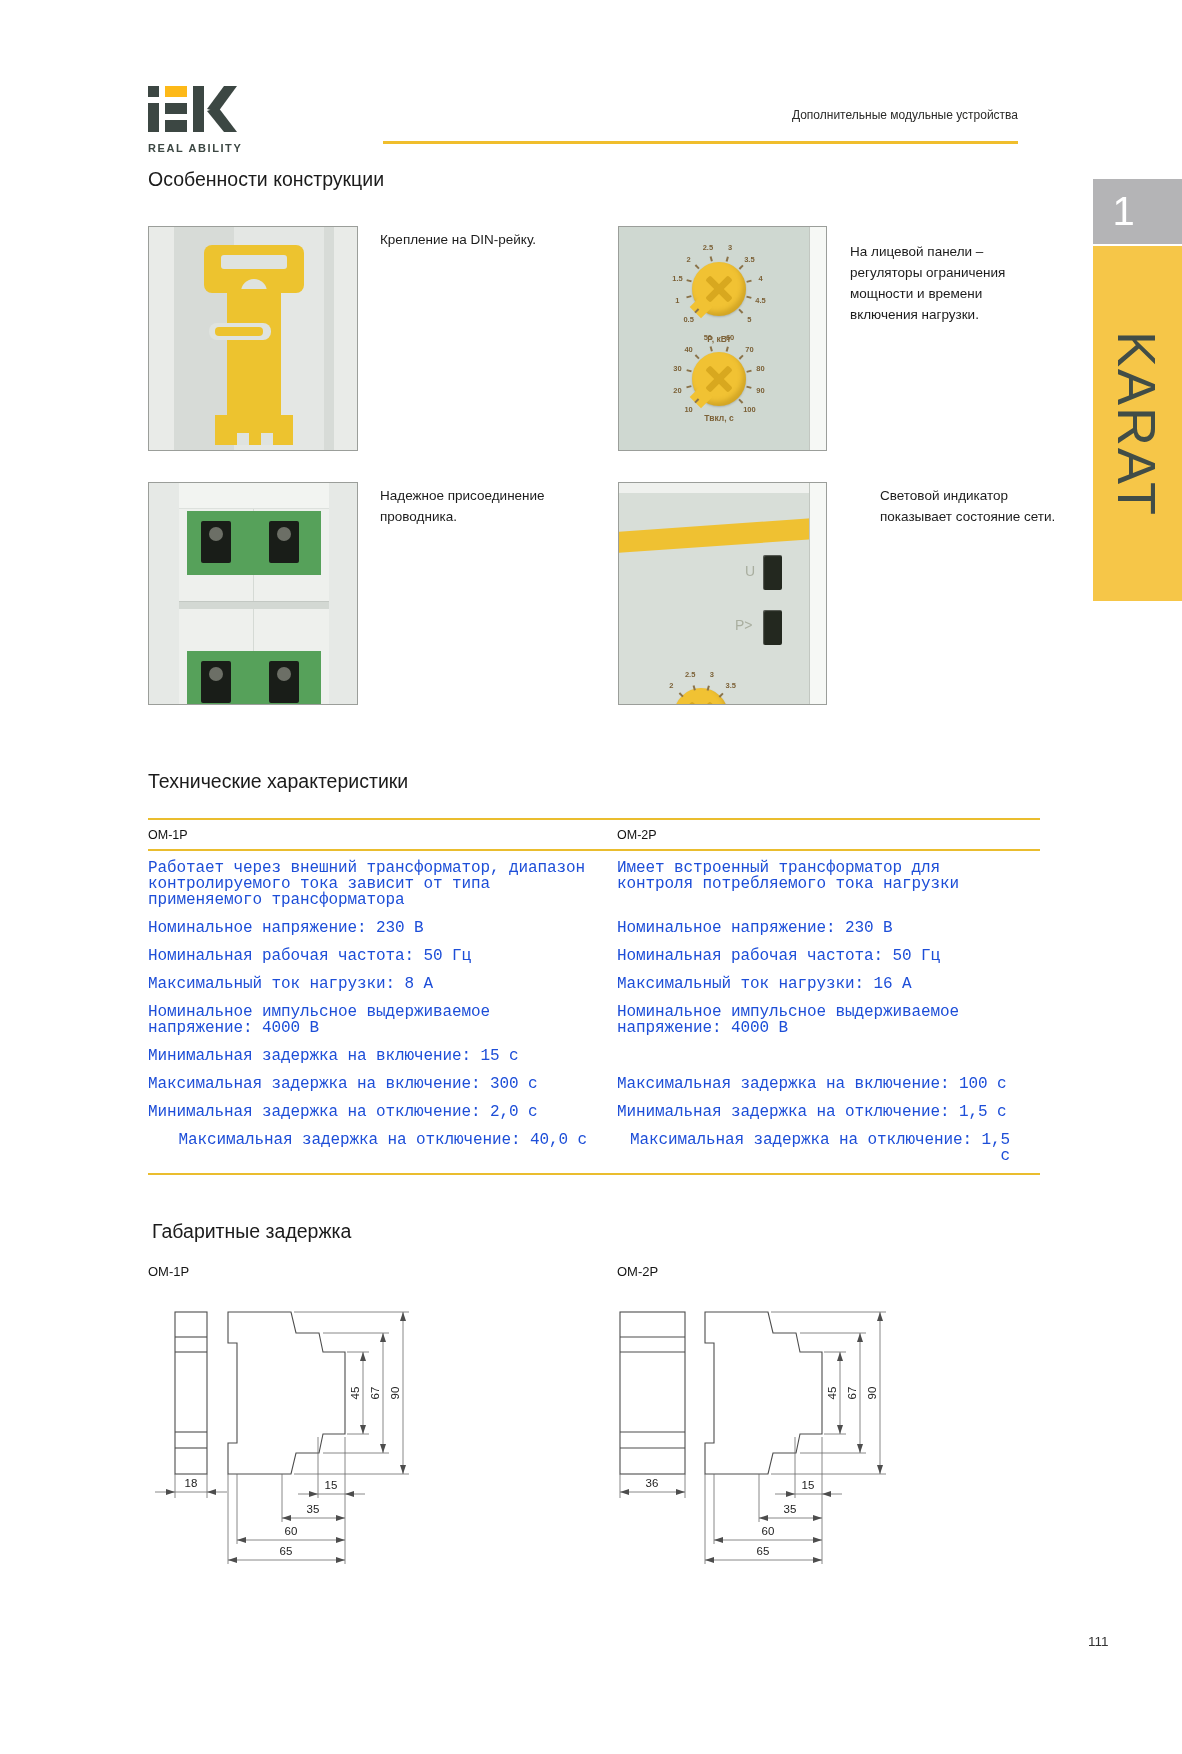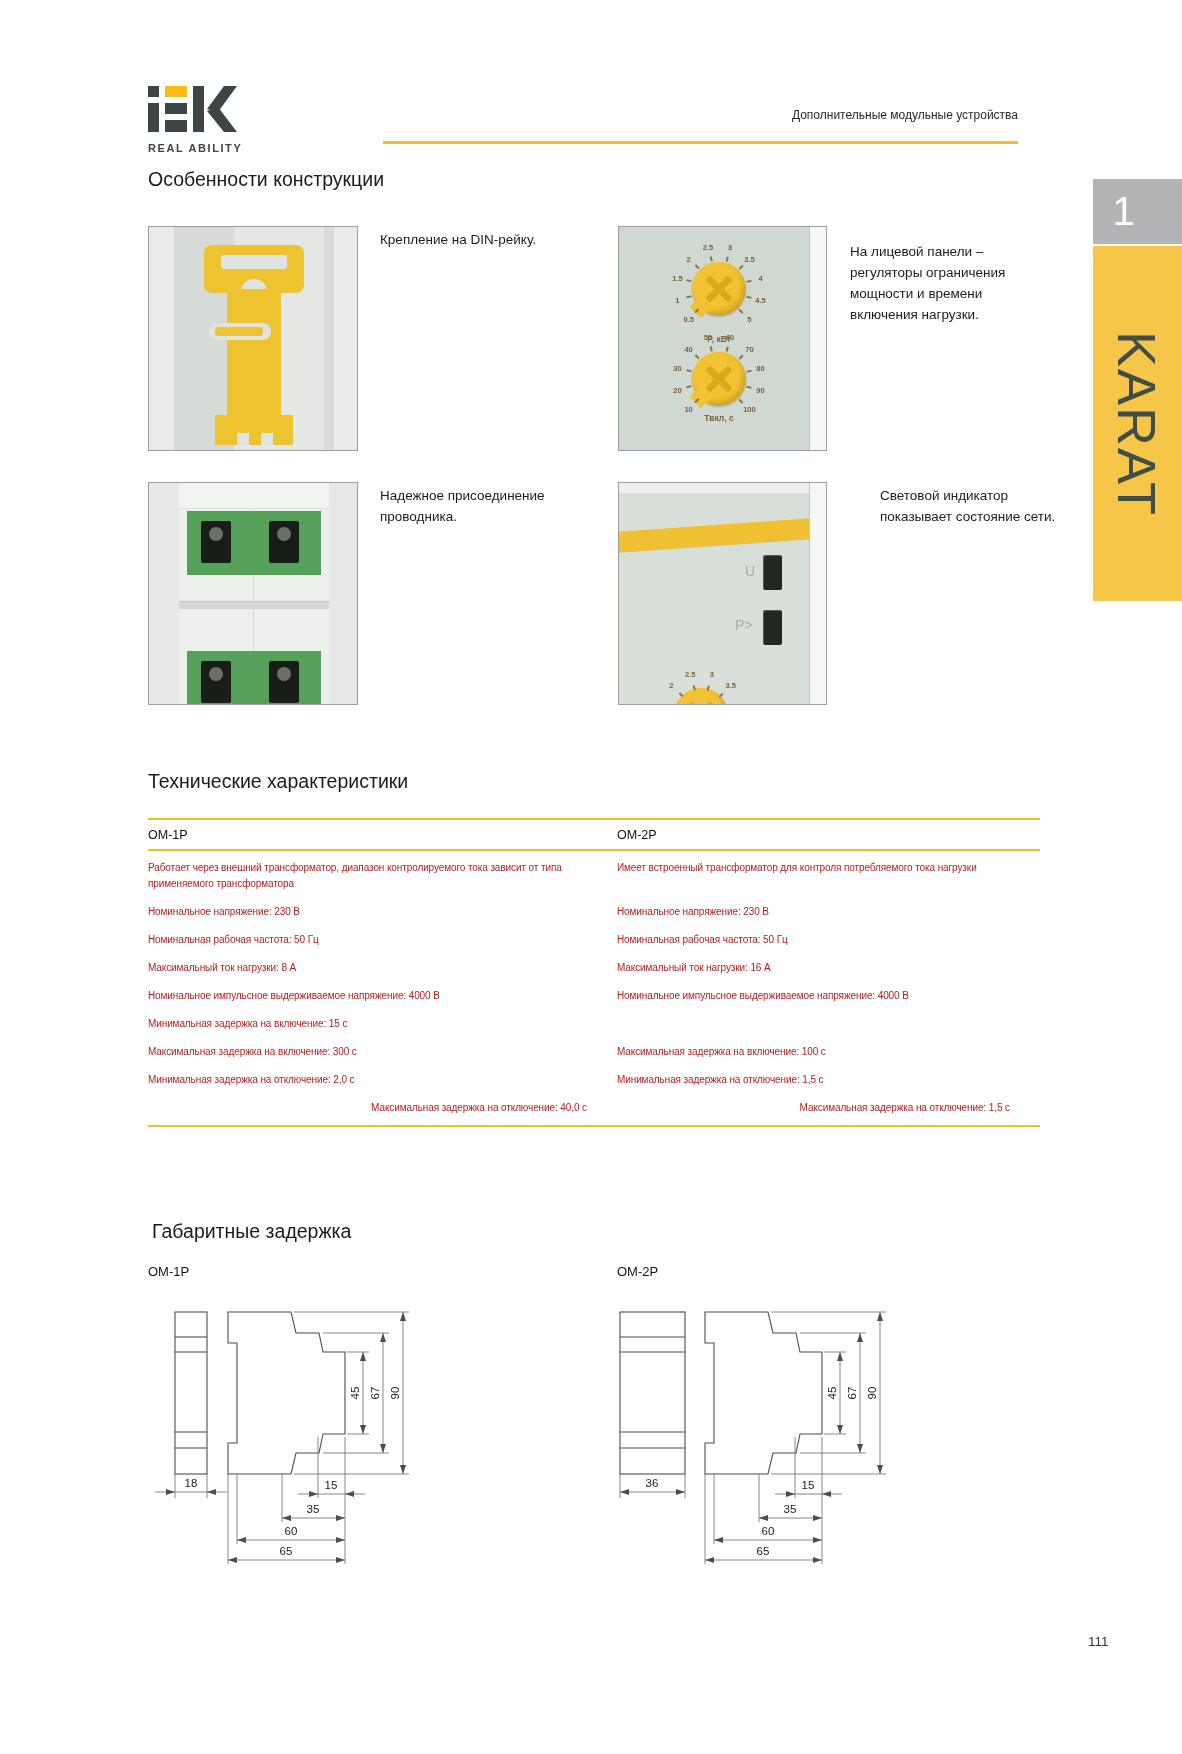--- a/index.html
+++ b/index.html
@@ -66,21 +66,21 @@
   .ind-topband { position:absolute; left:0; top:0; width:100%; height:10px; background:#eff1ee; }
   .ind-stripe { position:absolute; left:-6px; top:42px; width:206px; height:21px; background:#efc132; transform:rotate(-4deg); }
   .led-label { position:absolute; font-size:14px; color:#a9ae9f; }
   .led-window { position:absolute; width:19px; height:35px; background:#23281f; border-radius:2px; box-shadow:inset 1px 1px 1px rgba(255,255,255,.25); }
 
   
   .specs-table { position:absolute; left:148px; top:818px; width:892px; border-top:2px solid #eabd2e; border-bottom:2px solid #eabd2e; }
   .specs-header { display:grid; grid-template-columns:469px 1fr; border-bottom:2px solid #eabd2e; }
   .specs-header div { font-size:12.5px; color:#111; padding:8px 0 7px 0; }
   .spec-row { display:grid; grid-template-columns:469px 1fr; }
-  .spec-row div { font-size:10px; line-height:16px; color:#b91c1c; padding:6px 30px 6px 0; letter-spacing:-0.1px; }
+  .spec-row div { font-size:16px; line-height:16px; color:#1d4ed8; padding:6px 30px 6px 0; letter-spacing:-0.1px;font-family:Liberation Mono, monospace; }
   .spec-row.first div { padding-top:9px; }
   .spec-row.last div { padding-bottom:9px;text-align:right; }
 
   
   .dim-label { position:absolute; font-size:13px; color:#161616; }
   .dim-svg { position:absolute; }
   .dim-svg path.part, .dim-svg rect.part, .dim-svg line.part { fill:none; stroke:#4d4d4d; stroke-width:1.1; }
   .dim-svg line.thin { stroke:#6b6b6b; stroke-width:0.8; }
   .dim-svg path.arr { fill:#4d4d4d; stroke:none; }
   .dim-svg text { font-family:"Liberation Sans", sans-serif; font-size:11.5px; fill:#222; }

